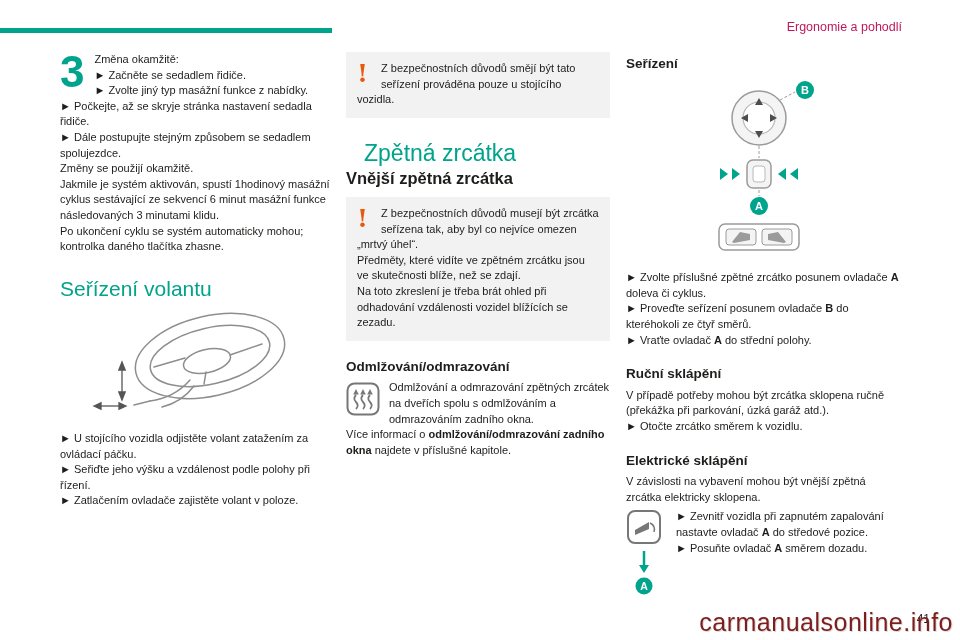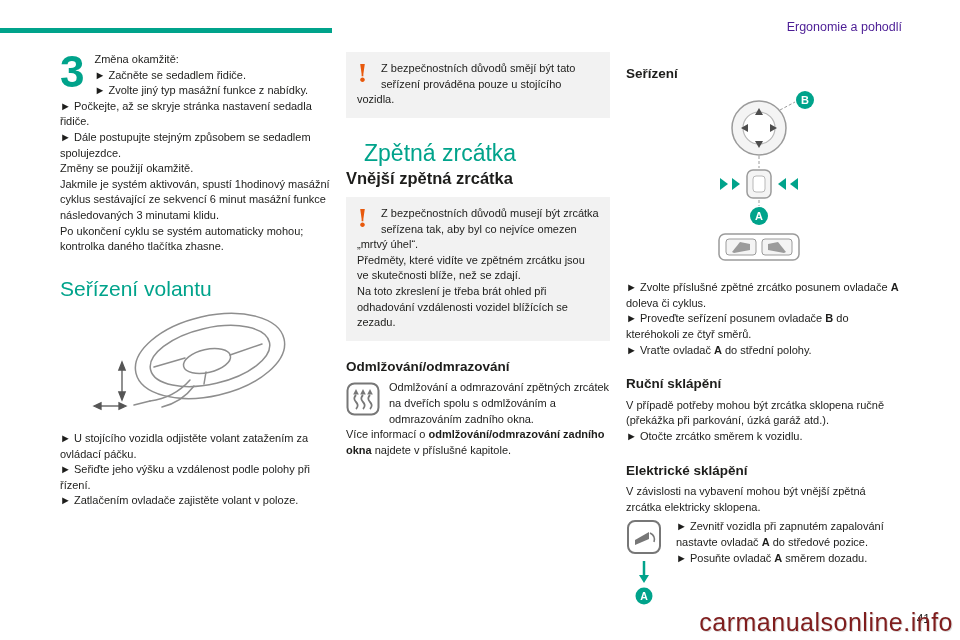--- a/index.html
+++ b/index.html
@@ -4,37 +4,37 @@
 <style>
   * { margin:0; padding:0; box-sizing:border-box; }
   html,body { width:960px; height:640px; }
   body {
     position:relative; background:#ffffff; overflow:hidden;
     font-family:"Liberation Sans","DejaVu Sans",sans-serif;
     color:#1d1d1b;
     --accent:#00A38B; --warn:#E8590C;
   }
   .topbar { position:absolute; left:0; top:28px; width:332px; height:5px; background:var(--accent); }
-  .header-title { position:absolute; top:20px; right:58px; font-size:12.5px; color:#4c1d95; }
+  .header-title { position:absolute; top:20px; right:58px; font-size:12.5px; color:#be185d; }
 
   .col { position:absolute; top:52px; font-size:11px; line-height:15.6px; text-align:left; }
   .col1 { left:60px;  width:272px; }
   .col2 { left:346px; width:264px; }
   .col3 { left:626px; width:276px; }
   .col p { margin:0; }
   .gap { margin-top:5px; }
 
   .chapter-num { float:left; font-size:44px; line-height:40px; font-weight:bold;
                  color:var(--accent); margin:0 10px 6px 0; }
 
   .h-teal    { font-size:21px; font-weight:400; color:var(--accent); margin:26px 0 10px; }
   .h-teal-lg { font-size:23px; font-weight:400; color:var(--accent); margin:28px 18px 8px; }
   .h-sub     { font-size:16.5px; font-weight:700; margin:10px 0 10px; }
   .h-small   { font-size:13.5px; font-weight:700; margin:18px 0 6px; }
-  .h-first   { margin-top:14px; }
+  .h-first   { margin-top:4px; }
 
   .warnbox { background:#f2f2f2; padding:9px 11px 10px; overflow:hidden; }
   .warnbox .bang { float:left; width:15px; font-size:25px; line-height:25px; font-weight:700;
                    color:var(--warn); margin-right:9px; font-family:"DejaVu Serif",serif; }
 
   .figure { text-align:center; margin:8px 0 8px; }
   .blockicon { float:left; margin:2px 9px 2px 0; }
   .flexblock { display:flex; margin-top:4px; }
   .flexblock .iconcol { flex:0 0 42px; }
   .flexblock .textcol { flex:1;margin-left:8px; }

